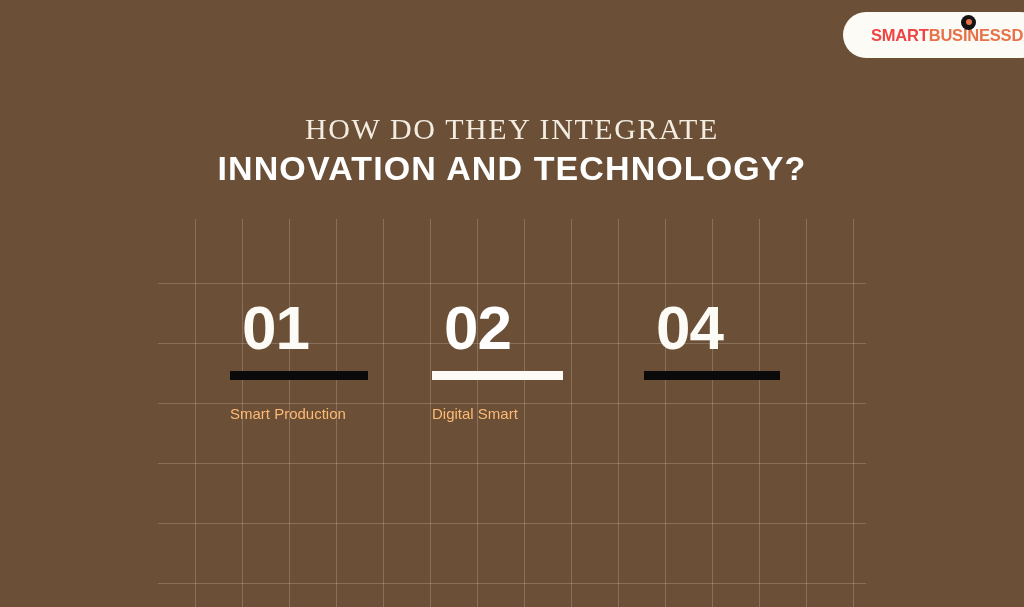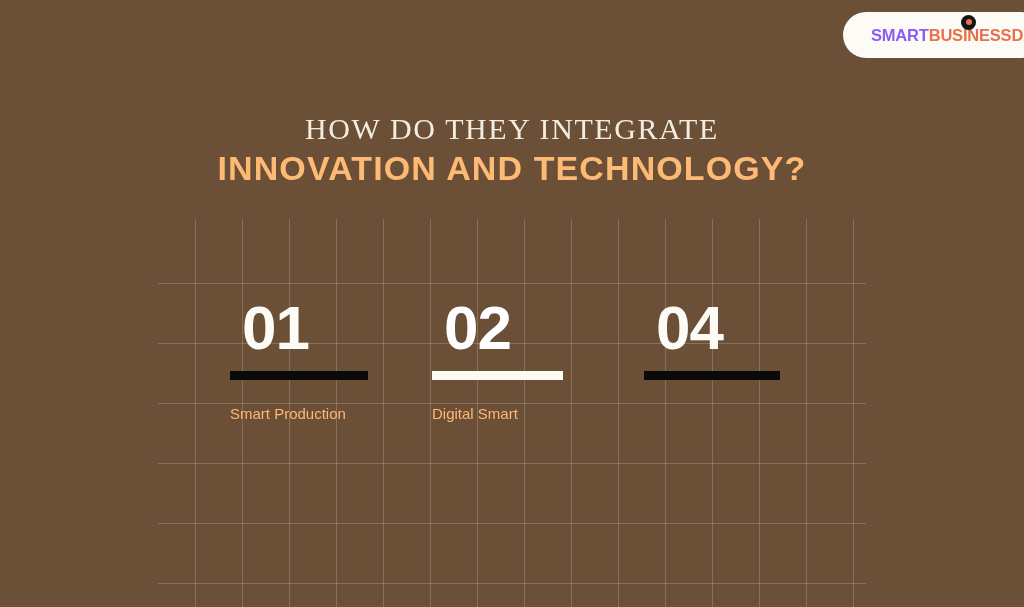--- a/index.html
+++ b/index.html
@@ -60,21 +60,21 @@
   #logo-wordmark {
     position: relative;
     margin-left: 28px;
     font-family: "Liberation Sans", sans-serif;
     font-weight: bold;
     font-size: 16.5px;
     letter-spacing: -0.2px;
     white-space: nowrap;
     line-height: 1;
   }
-  #logo-smart { color: #8b5cf6; }
+  #logo-smart { color: #ef4444; }
   #logo-businessdaily { color: #e8714a; }
   #logo-dot-icon {
     position: absolute;
     left: 90px;
     top: -12px;
     width: 15px;
     height: 15px;
     border-radius: 50%;
     background: #141414;
     display: flex;
@@ -106,21 +106,21 @@
   #main-title {
     position: absolute;
     left: 0;
     top: 150px;
     width: 1024px;
     text-align: center;
     font-family: "Liberation Sans", sans-serif;
     font-weight: bold;
     font-size: 34px;
     letter-spacing: 1.1px;
-    color: #fdba74;
+    color: #ffffff;
     line-height: 1.1;
     white-space: nowrap;
   }
 
   
   .item {
     position: absolute;
   }
   .item-number {
     font-family: "Liberation Sans", sans-serif;

